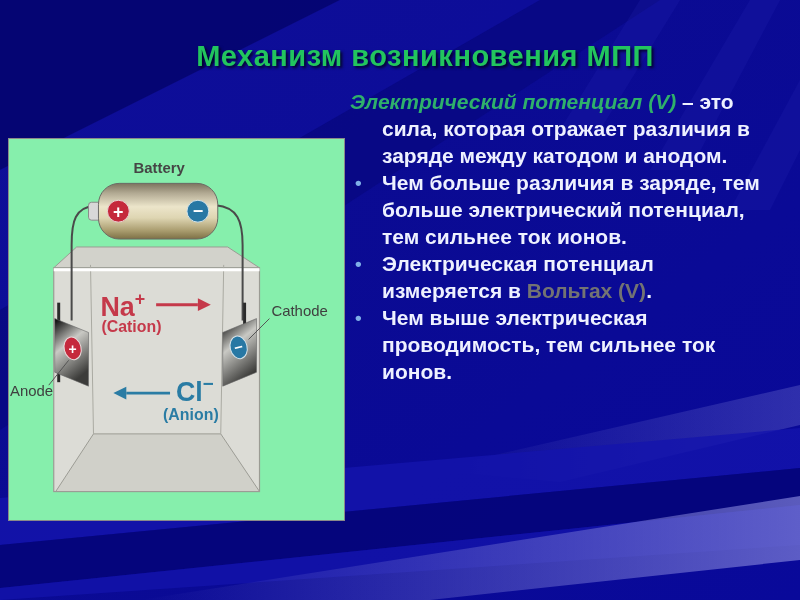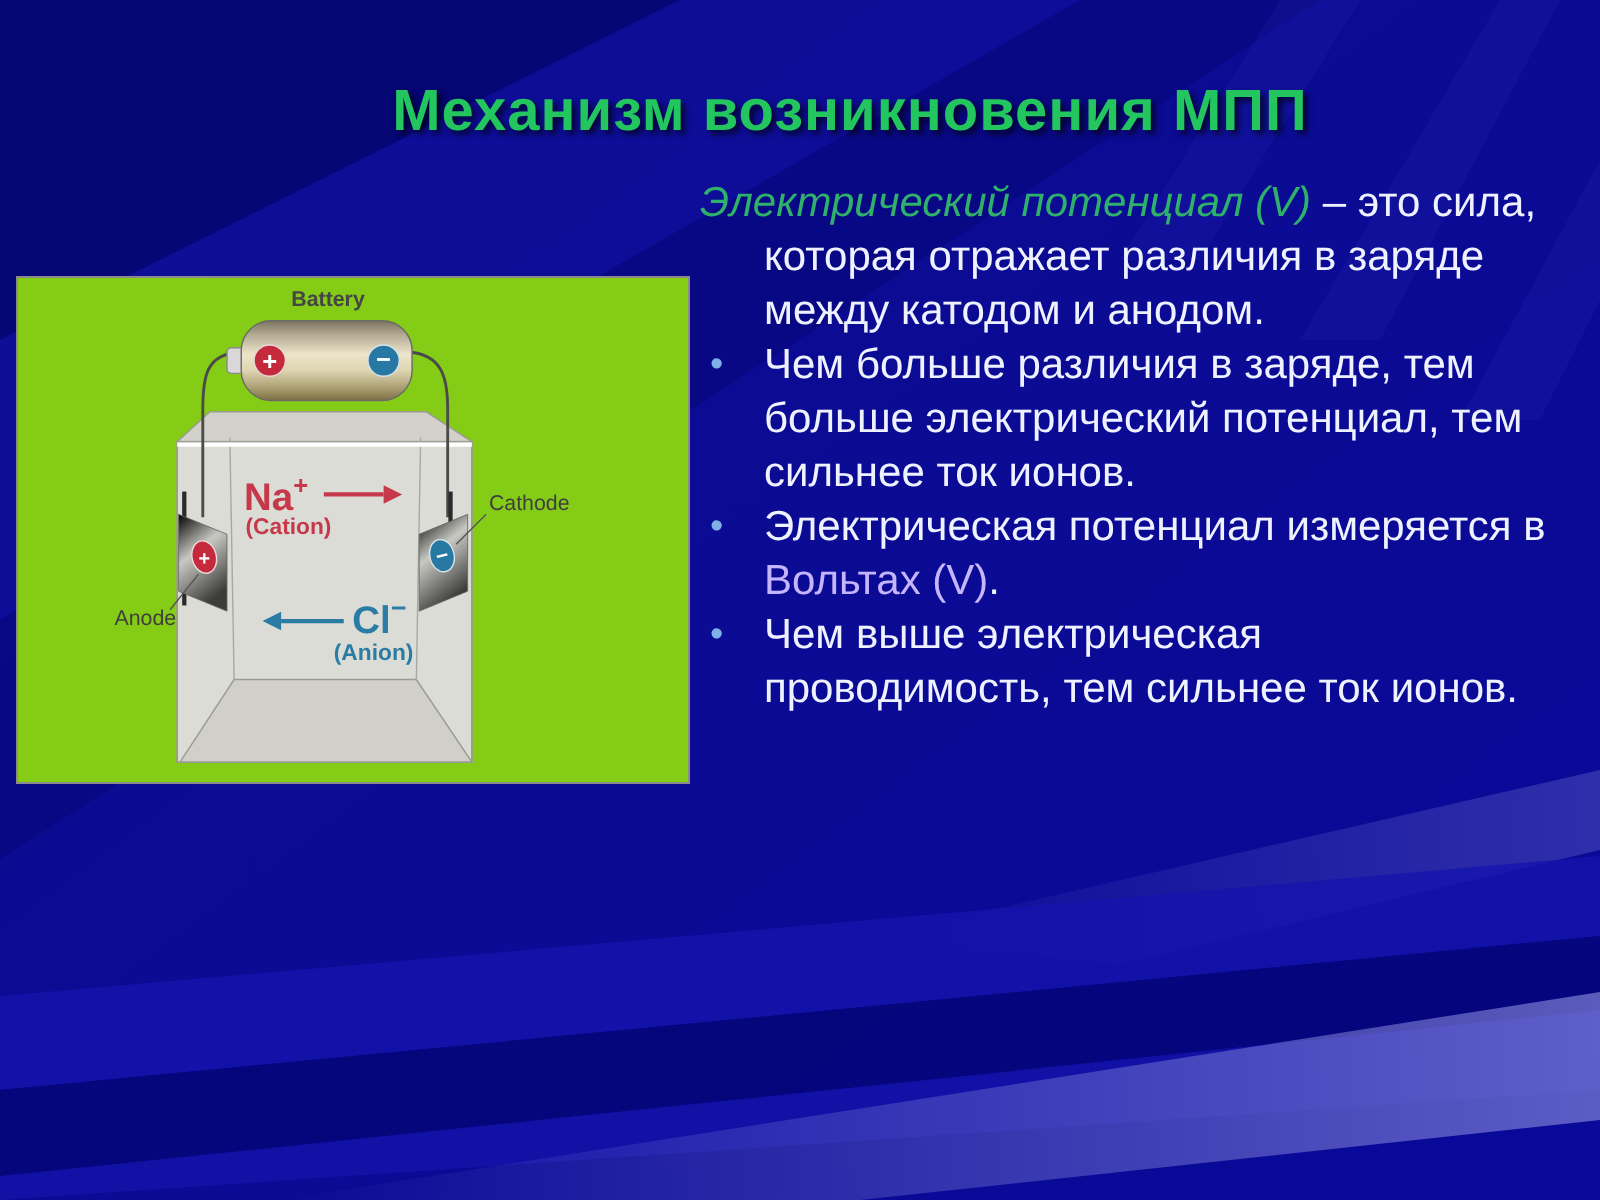--- a/index.html
+++ b/index.html
@@ -3,31 +3,31 @@
 <meta charset="utf-8">
 <style>
   html,body{margin:0;padding:0;}
   body{width:800px;height:600px;overflow:hidden;background:#000;}
   .slide{position:relative;width:800px;height:600px;overflow:hidden;
          font-family:"Liberation Sans",sans-serif;}
   .bg-svg{position:absolute;left:0;top:0;width:800px;height:600px;}
   .title{position:absolute;left:60px;right:10px;top:40px;text-align:center;
          font-size:29px;font-weight:bold;color:#22c55e;letter-spacing:0.5px;
          text-shadow:2px 2px 3px rgba(0,0,10,0.75);}
-  .diagram-panel{position:absolute;left:8px;top:138px;width:337px;height:254px;
-         background:#84cc16;border:1px solid #8a8a8a;box-sizing:border-box;}
+  .diagram-panel{position:absolute;left:8px;top:138px;width:337px;height:383px;
+         background:#86efac;border:1px solid #8a8a8a;box-sizing:border-box;}
   .diagram-panel svg{display:block;width:100%;height:100%;}
   .text-col{position:absolute;left:344px;top:88px;width:432px;
-         font-size:21px;line-height:27px;font-weight:normal;color:#eef1ff;}
+         font-size:21px;line-height:27px;font-weight:bold;color:#eef1ff;}
   .para{position:relative;margin:0;padding-left:38px;}
   .para.hang{text-indent:-32px;}
   .para.gap{margin-top:44px;}
   .dot{position:absolute;left:11px;top:0px;color:#7fb0e8;font-size:19px;text-indent:0;}
   .seg-green{color:#2fb06b;font-style:italic;}
-  .seg-yellow{color:#c4b5fd;}
+  .seg-yellow{color:#737373;}
   .seg-white{color:#eef1ff;}
 </style>
 </head>
 <body>
 
 <div class="slide">
 
   <svg class="bg-svg" viewBox="0 0 800 600" preserveAspectRatio="none" aria-hidden="true">
     <defs>
       <linearGradient id="wedgeR" x1="0" y1="0" x2="1" y2="0">

